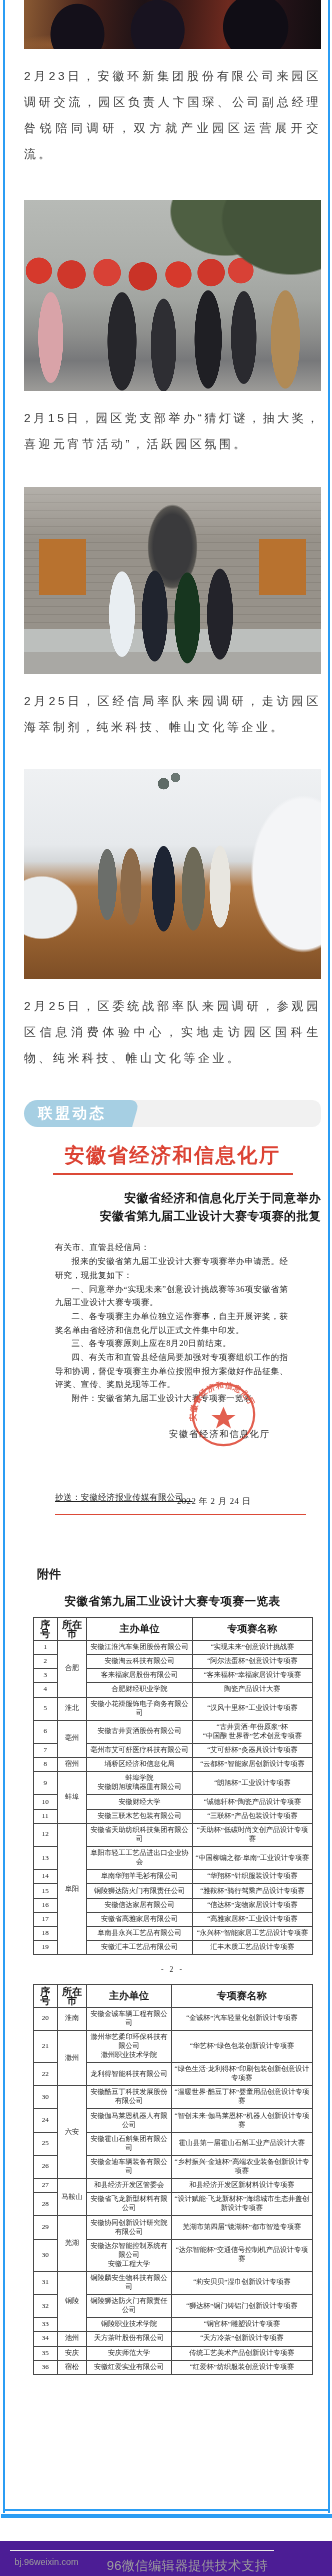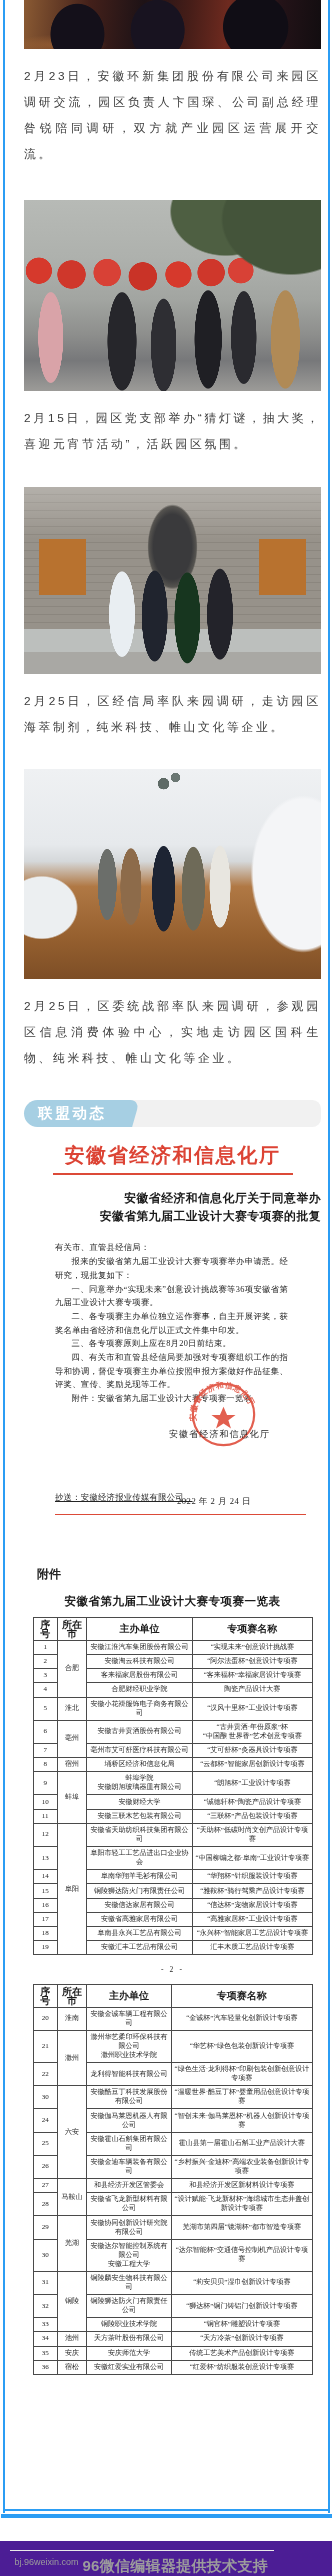--- a/index.html
+++ b/index.html
@@ -105,21 +105,21 @@
   table.doc-table td:nth-child(1){width:19.3px;}
   table.doc-table tr td[data-name="city-cell"]{width:23.6px;}
   .pagenum{margin:9.6px 0;text-align:center;font-family:"Liberation Serif","DejaVu Serif",serif;font-size:7.5px;color:#2a2a2a;letter-spacing:2.1px;}
 
   .closing{margin-top:25px;line-height:25px;}
 
   
   .footer{position:absolute;left:0;right:0;bottom:0;height:35px;background:#4c1d95;}
   .footer-divider{position:absolute;left:9.6px;width:264px;top:9px;height:1.1px;background:#e9e9e9;}
   .footer-left{position:absolute;left:14.5px;top:16px;font-size:9px;color:#9c9c9c;}
-  .footer-right{position:absolute;right:65px;top:16px;font-size:15px;color:#9c9c9c;letter-spacing:0.3px;font-weight:bold;}
+  .footer-right{position:absolute;right:65px;top:16px;font-size:13px;color:#9c9c9c;letter-spacing:0.3px;}
 </style>
 </head>
 <body>
 
 <div class="page" data-name="article-page">
   <div class="frame-left" data-name="frame-border-left"></div>
   <div class="frame-right" data-name="frame-border-right"></div>
 
   <div class="content" data-name="article-content">
 

